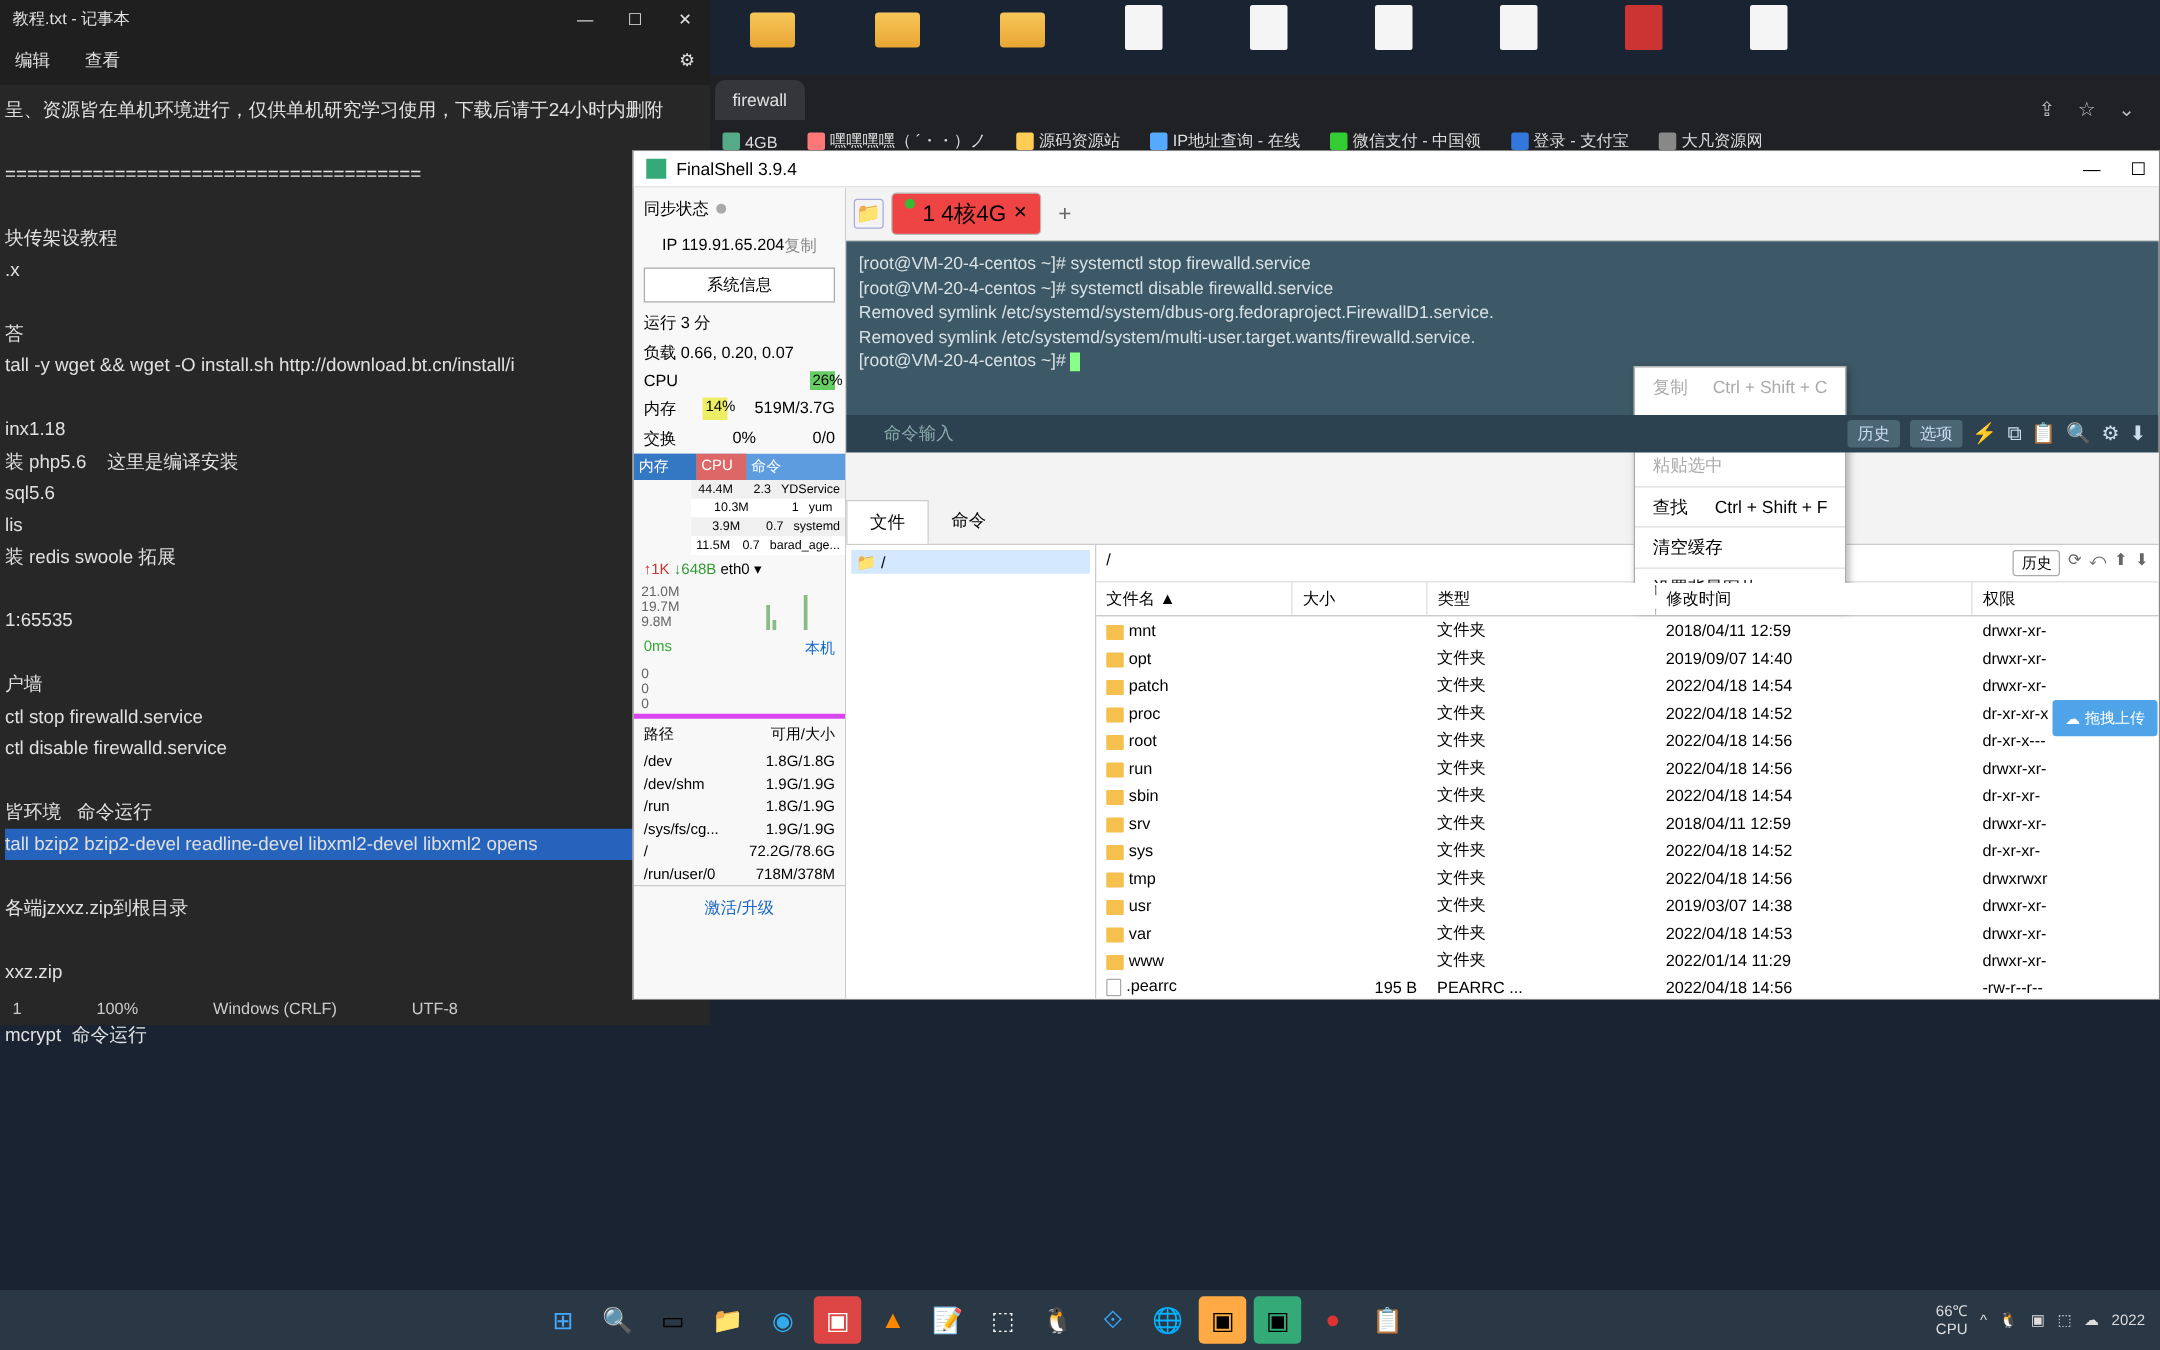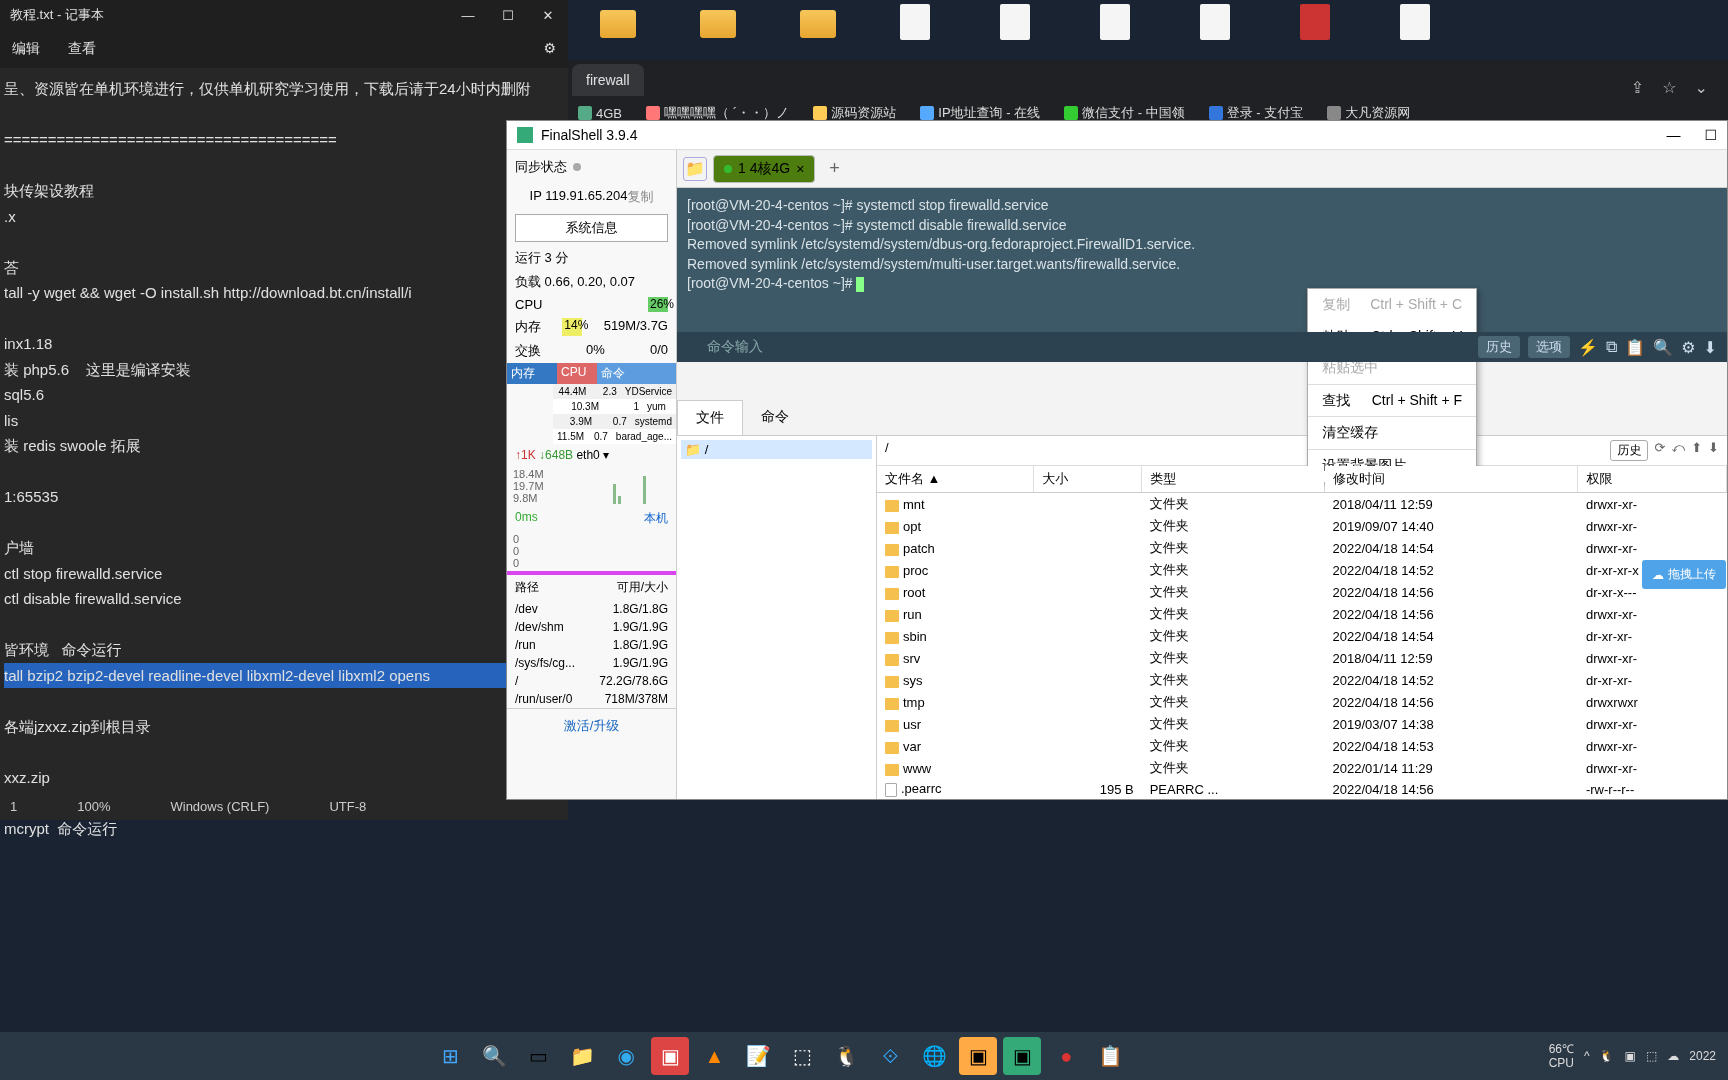--- a/index.html
+++ b/index.html
@@ -54,21 +54,21 @@
 .fs-side .net .dn { color: #393; }
 .fs-side .graph { height: 36px; margin: 2px 6px; position: relative; font-size: 11px; color: #666; }
 .fs-side .graph .gbar { position: absolute; bottom: 0; width: 3px; background: #8b8; }
 .fs-side .disk-head { display: flex; justify-content: space-between; padding: 4px 8px; font-size: 12px; font-weight: 400; border-top: 4px solid #d946ef; }
 .fs-side .disk-row { display: flex; justify-content: space-between; padding: 2px 8px; font-size: 12px; }
 .fs-side .activate { text-align: center; padding: 8px; color: #1766c0; font-size: 13px; border-top: 1px solid #ccc; }
 
 .fs-main { flex: 1; display: flex; flex-direction: column; }
 .fs-tabs { display: flex; align-items: center; padding: 4px 6px; background: #f3f3f3; border-bottom: 1px solid #ccc; gap: 6px; }
 .fs-tabs .home { width: 24px; height: 24px; border: 1px solid #aad; border-radius: 3px; display: flex; align-items: center; justify-content: center; color: #47a; }
-.fs-tabs .tab { border: 1px solid #bbb; border-radius: 4px; padding: 4px 10px; background: #4d7c0f; font-size: 14px; display: flex; align-items: center; gap: 6px; }
+.fs-tabs .tab { border: 1px solid #bbb; border-radius: 4px; padding: 4px 10px; background: #ef4444; font-size: 18px; display: flex; gap: 6px; }
 .fs-tabs .tab .dot { width: 8px; height: 8px; background: #3b3; border-radius: 50%; }
 .fs-tabs .plus { padding: 4px 8px; color: #666; font-size: 18px; }
 
 .terminal { background: #3d5866; color: #d8e2e6; font-family: "Consolas", monospace; font-size: 14px; padding: 8px 10px; height: 230px; position: relative; line-height: 1.4; }
 .terminal .cursor { background: #8f8; width: 8px; height: 15px; display: inline-block; vertical-align: middle; }
 .term-ctx { position: absolute; right: 250px; top: 100px; background: #fff; border: 1px solid #aaa; box-shadow: 2px 2px 6px rgba(0,0,0,.3); font-size: 14px; color: #000; }
 .term-ctx div { padding: 6px 14px; display: flex; justify-content: space-between; gap: 20px; }
 .term-ctx div.dis { color: #aaa; }
 .term-ctx hr { border: none; border-top: 1px solid #ddd; }
 .term-input { background: #2d4250; padding: 6px 30px; color: #9ab; font-size: 14px; position: relative; }
@@ -264,21 +264,21 @@
           <div class="proc-row">
             <div style="width:50px;text-align:right">11.5M</div>
             <div style="width:40px;text-align:right">0.7</div>
             <div style="flex:1">barad_age...</div>
           </div>
         </div>
       <div class="net">
         <span class="up">↑1K</span> <span class="dn">↓648B</span> <span>eth0</span> <span>▾</span>
       </div>
       <div class="graph">
-        <div style="position:absolute;left:0;top:0">18.4M</div>
+        <div style="position:absolute;left:0;top:0">21.0M</div>
         <div style="position:absolute;left:0;top:12px">19.7M</div>
         <div style="position:absolute;left:0;top:24px">9.8M</div>
         <div class="gbar" style="left:100px;height:20px"></div>
         <div class="gbar" style="left:105px;height:8px"></div>
         <div class="gbar" style="left:130px;height:28px"></div>
       </div>
       <div class="net">
         <span style="color:#3a3">0ms</span> <span style="float:right;color:#16c">本机</span>
       </div>
       <div class="graph">

